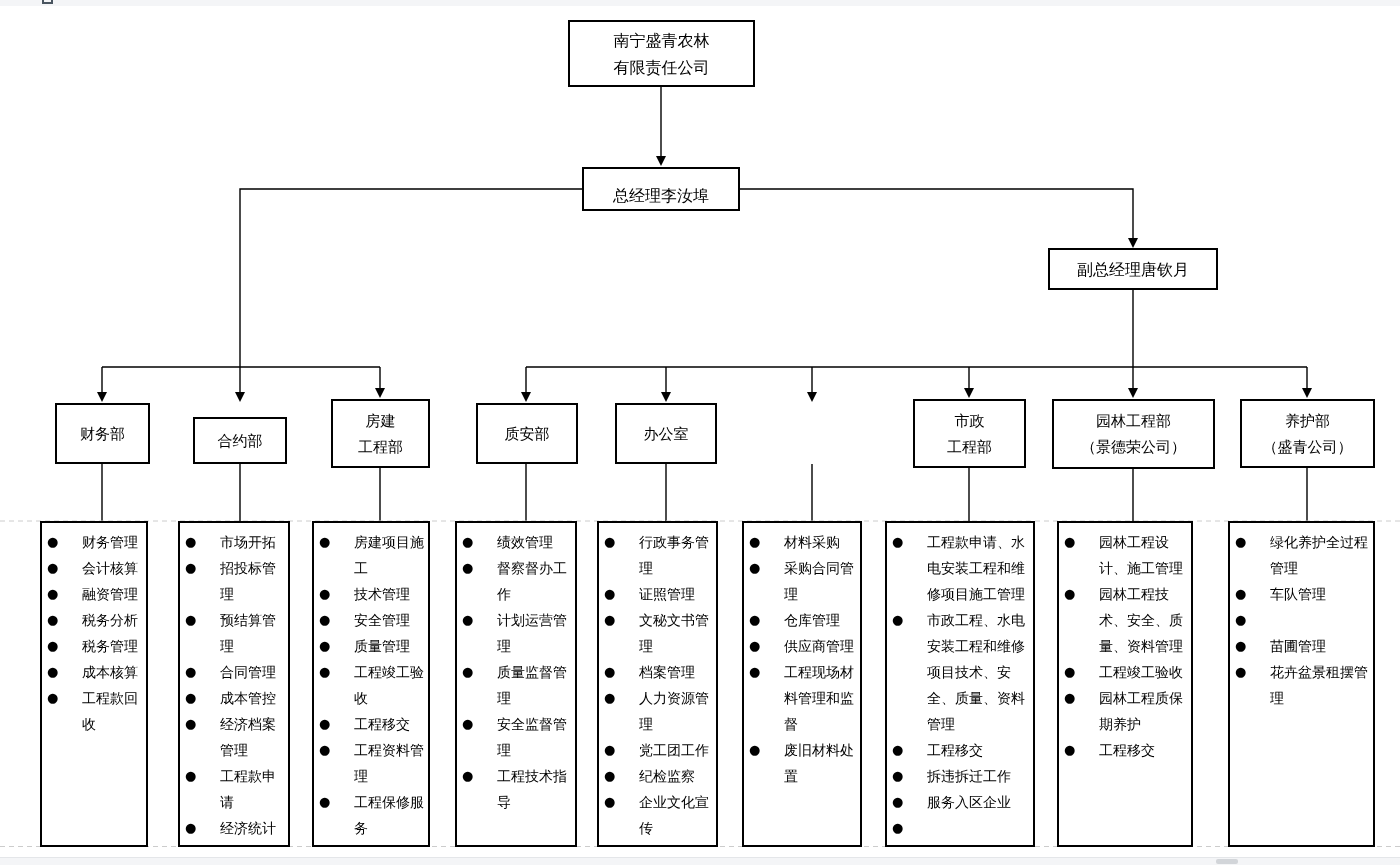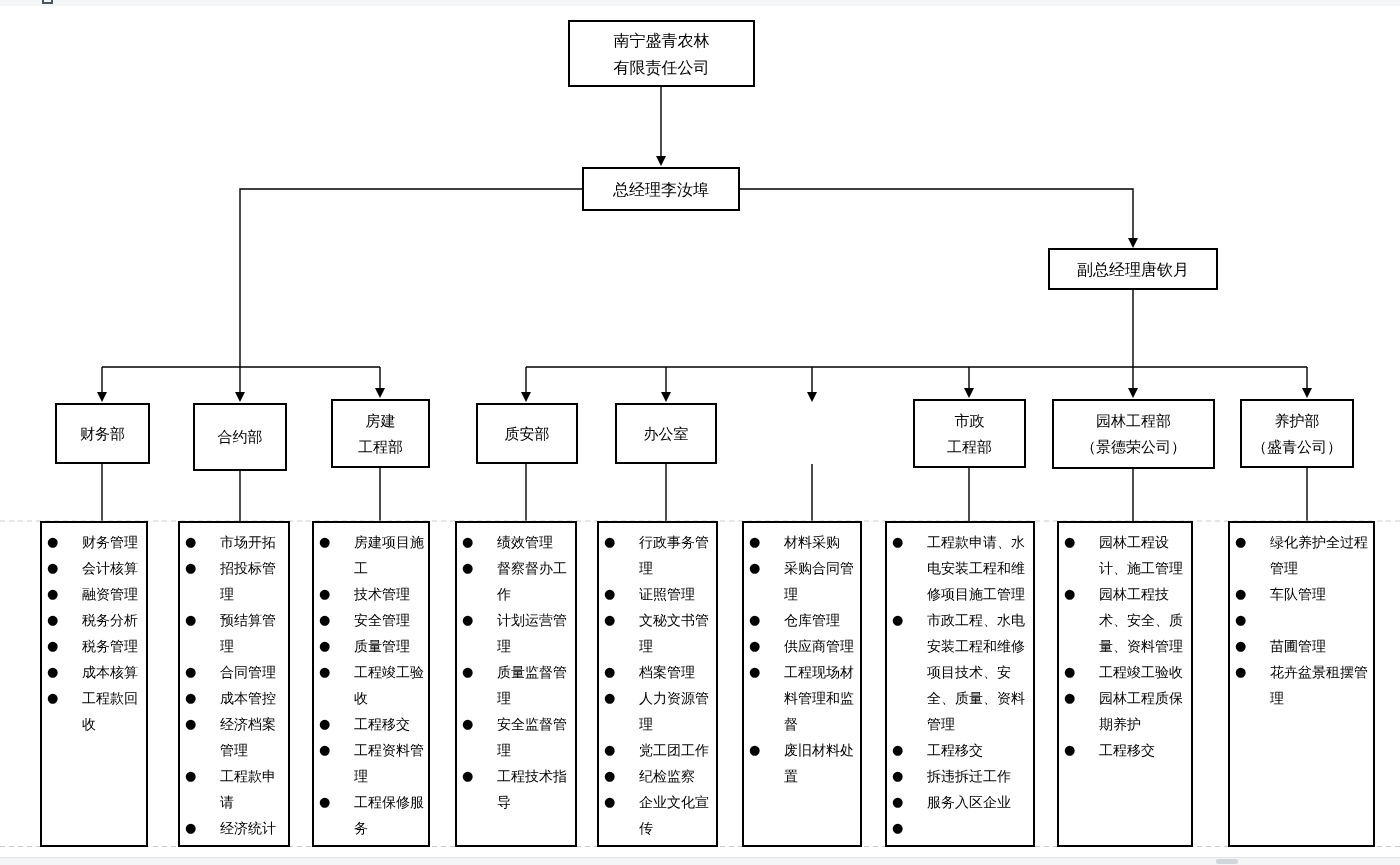--- a/index.html
+++ b/index.html
@@ -81,21 +81,21 @@
       <polygon points="964,388 974,388 969,398"></polygon>
       <polygon points="1128,388 1138,388 1133,398"></polygon>
       <polygon points="1302,388 1312,388 1307,398"></polygon>
     </g>
   </svg>
 
   <div class="node" style="left:568px;top:20px;width:187px;height:67px;">
     <span>南宁盛青农林</span>
     <span>有限责任公司</span>
   </div>
-  <div class="node" style="left:582px;top:167px;width:158px;height:44px;">
+  <div class="node" style="left:582px;top:167px;width:158px;height:44px;justify-content:flex-end;">
     <span>总经理李汝埠</span>
   </div>
   <div class="node" style="left:1048px;top:248px;width:170px;height:42px;">
     <span>副总经理唐钦月</span>
   </div>
 
   <div class="dept" style="left:55px;top:403px;width:95px;height:61px;">
     <span>财务部</span>
   </div>
   <div class="list" style="left:40px;width:108px;">
@@ -122,21 +122,21 @@
     <div class="duty">
         <span class="blt">●</span>
         <span class="dtx">成本核算</span>
       </div>
     <div class="duty">
         <span class="blt">●</span>
         <span class="dtx">工程款回收</span>
       </div>
   </div>
 
-  <div class="dept" style="left:193px;top:403px;width:94px;height:68px;">
+  <div class="dept" style="left:193px;top:417px;width:94px;height:47px;">
     <span>合约部</span>
   </div>
   <div class="list" style="left:178px;width:112px;">
     <div class="duty">
         <span class="blt">●</span>
         <span class="dtx">市场开拓</span>
       </div>
     <div class="duty">
         <span class="blt">●</span>
         <span class="dtx">招投标管理</span>
@@ -351,21 +351,21 @@
     <div class="duty">
         <span class="blt">●</span>
         <span class="dtx">园林工程质保期养护</span>
       </div>
     <div class="duty">
         <span class="blt">●</span>
         <span class="dtx">工程移交</span>
       </div>
   </div>
 
-  <div class="dept" style="left:1240px;top:399px;width:114px;height:69px;">
+  <div class="dept" style="left:1240px;top:399px;width:135px;height:69px;">
     <span>养护部</span>
     <span>（盛青公司）</span>
   </div>
   <div class="list" style="left:1228px;width:147px;">
     <div class="duty">
         <span class="blt">●</span>
         <span class="dtx">绿化养护全过程管理</span>
       </div>
     <div class="duty">
         <span class="blt">●</span>

